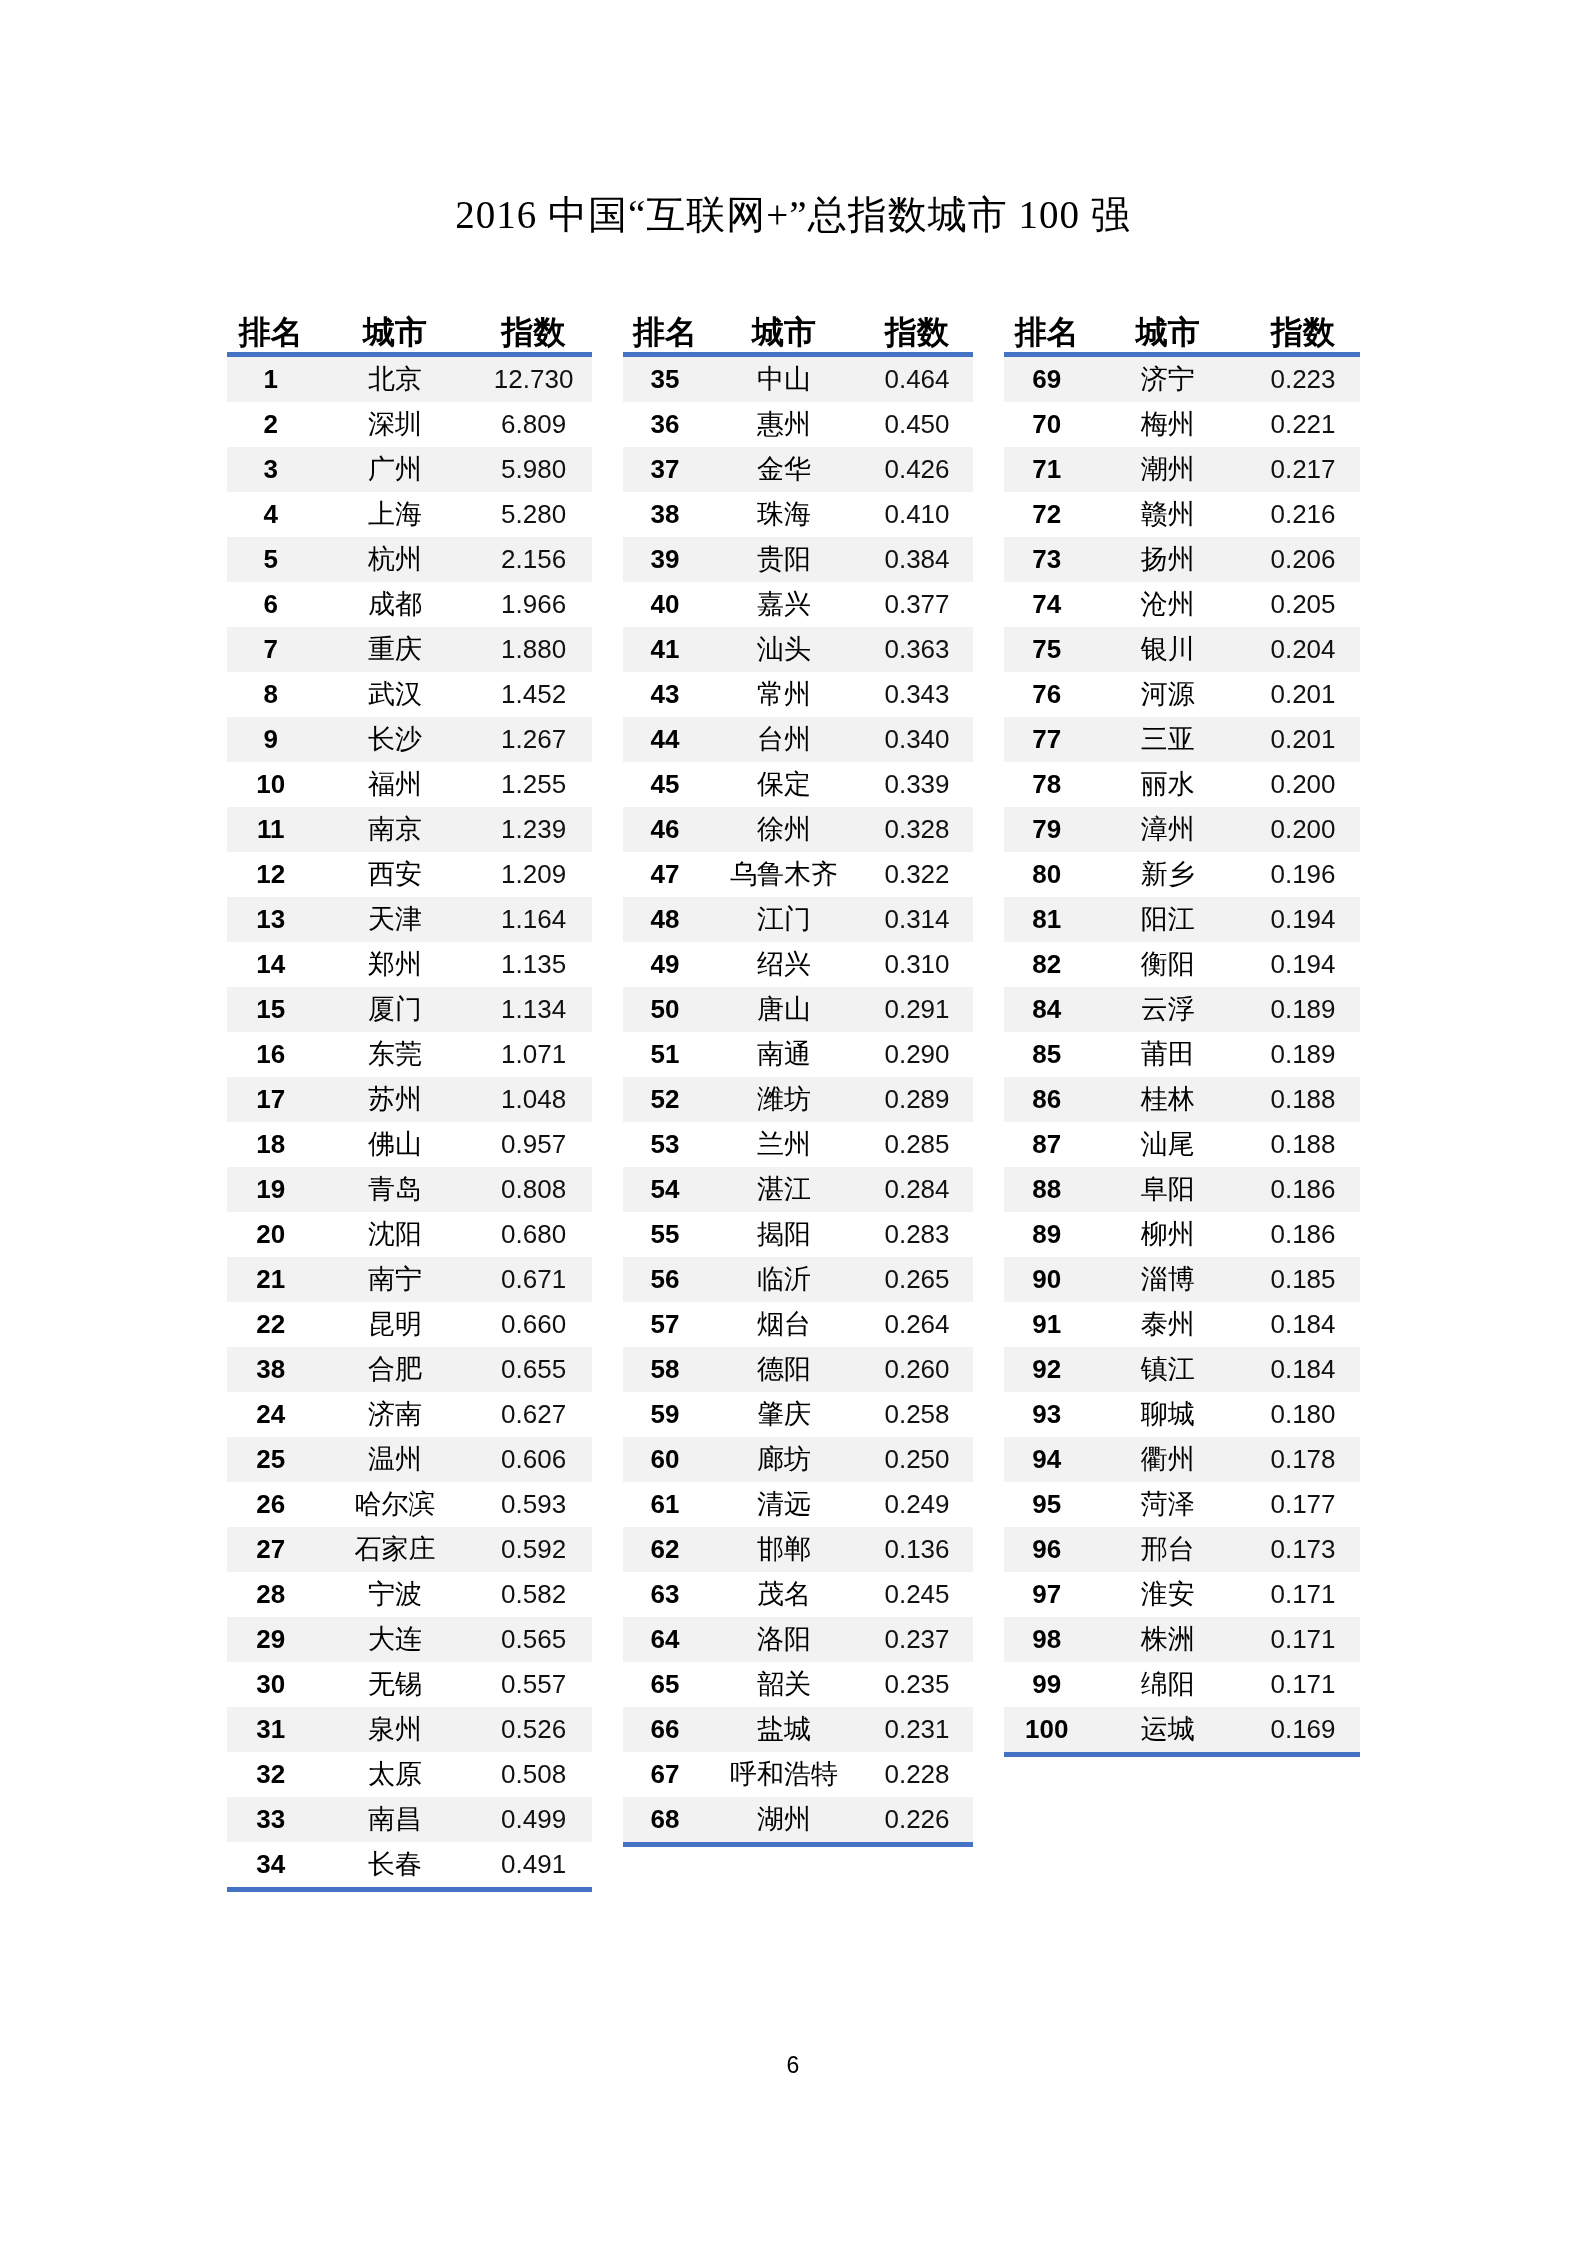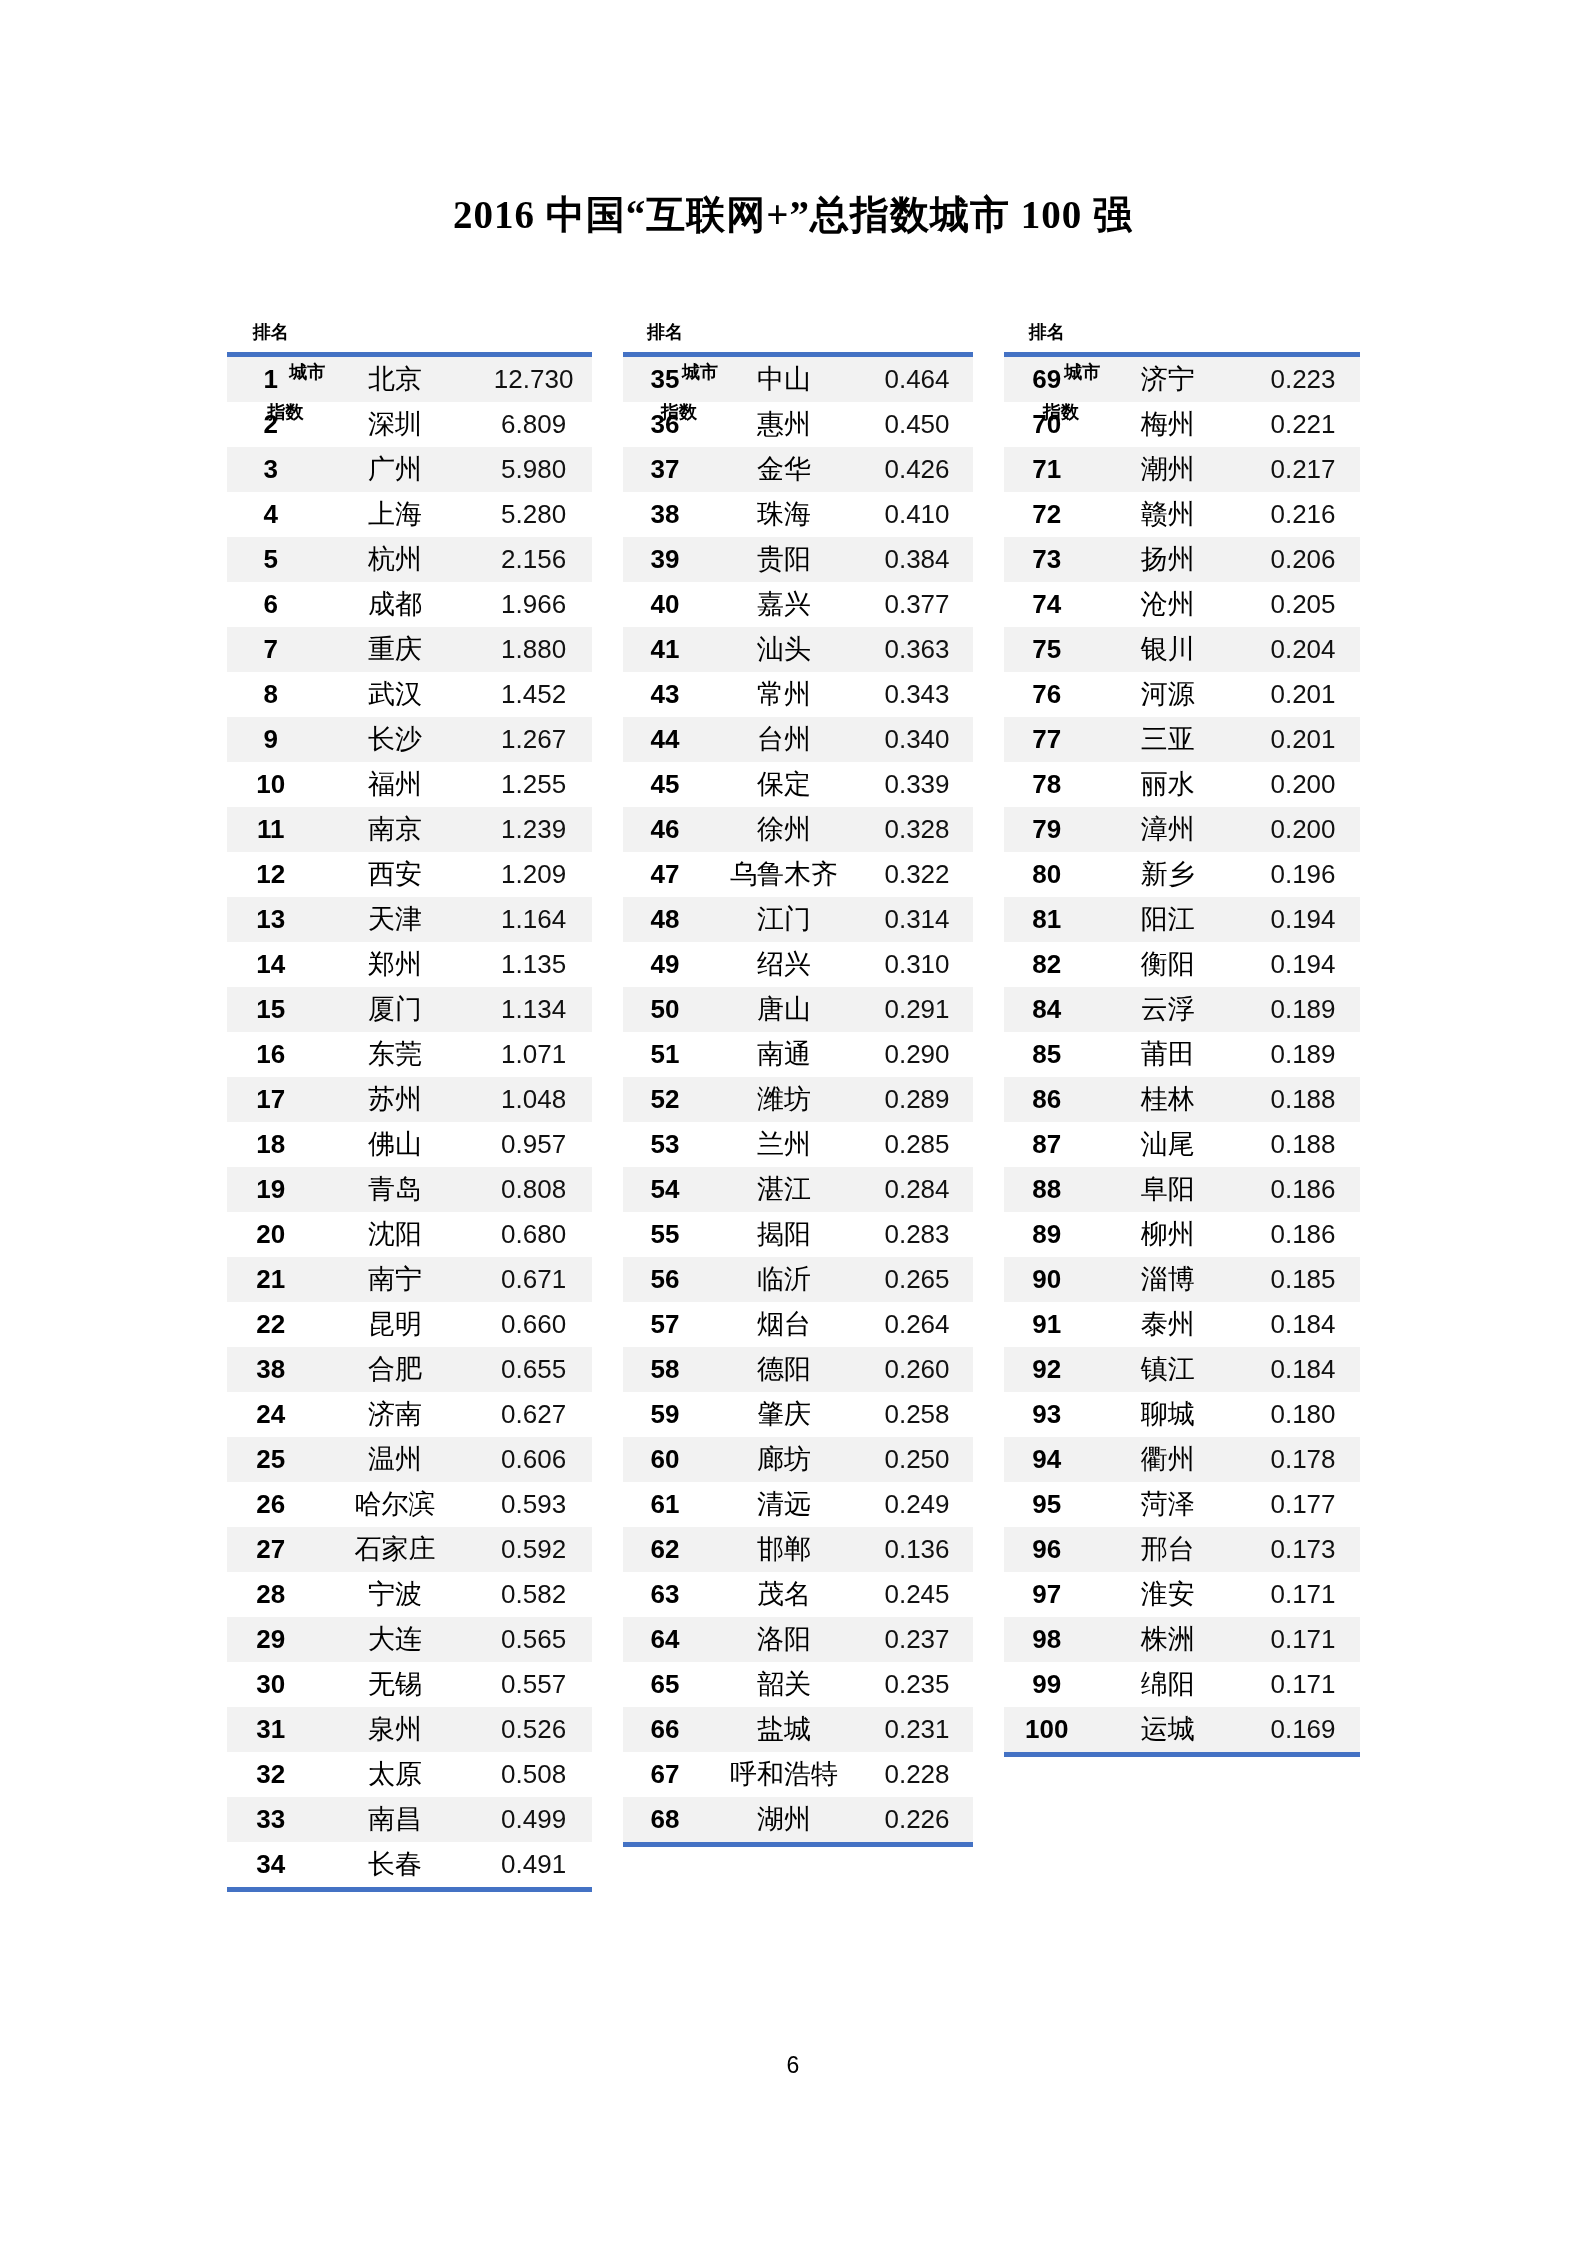--- a/index.html
+++ b/index.html
@@ -17,21 +17,21 @@
     color:#000;
   }
   .title{
     position:absolute;
     top:188px;
     left:0;
     width:100%;
     margin:0;
     text-align:center;
     font-family:"Liberation Serif", serif;
-    font-weight:700;
+    font-weight:400;
     font-size:39px;
     letter-spacing:1px;
     color:#000;
   }
   .table-wrap{
     position:absolute;
     top:312px;
     left:227px;
     width:1133px;
     display:flex;
@@ -40,22 +40,21 @@
   }
   .group{width:365px;}
   .group.g2{width:350px;}
   .group.g3{width:356px;}
   .hrow{
     display:flex;
     height:40px;
     line-height:40px;
     border-bottom:5px solid var(--accent);
     font-weight:700;
-    font-size:18px;
-    flex-direction:column;
+    font-size:32px;
   }
   .rows{
     border-bottom:5px solid var(--accent);
   }
   .row{
     display:flex;
     height:45px;
     line-height:45px;
   }
   .rows .row:nth-of-type(odd){background:var(--band);}

